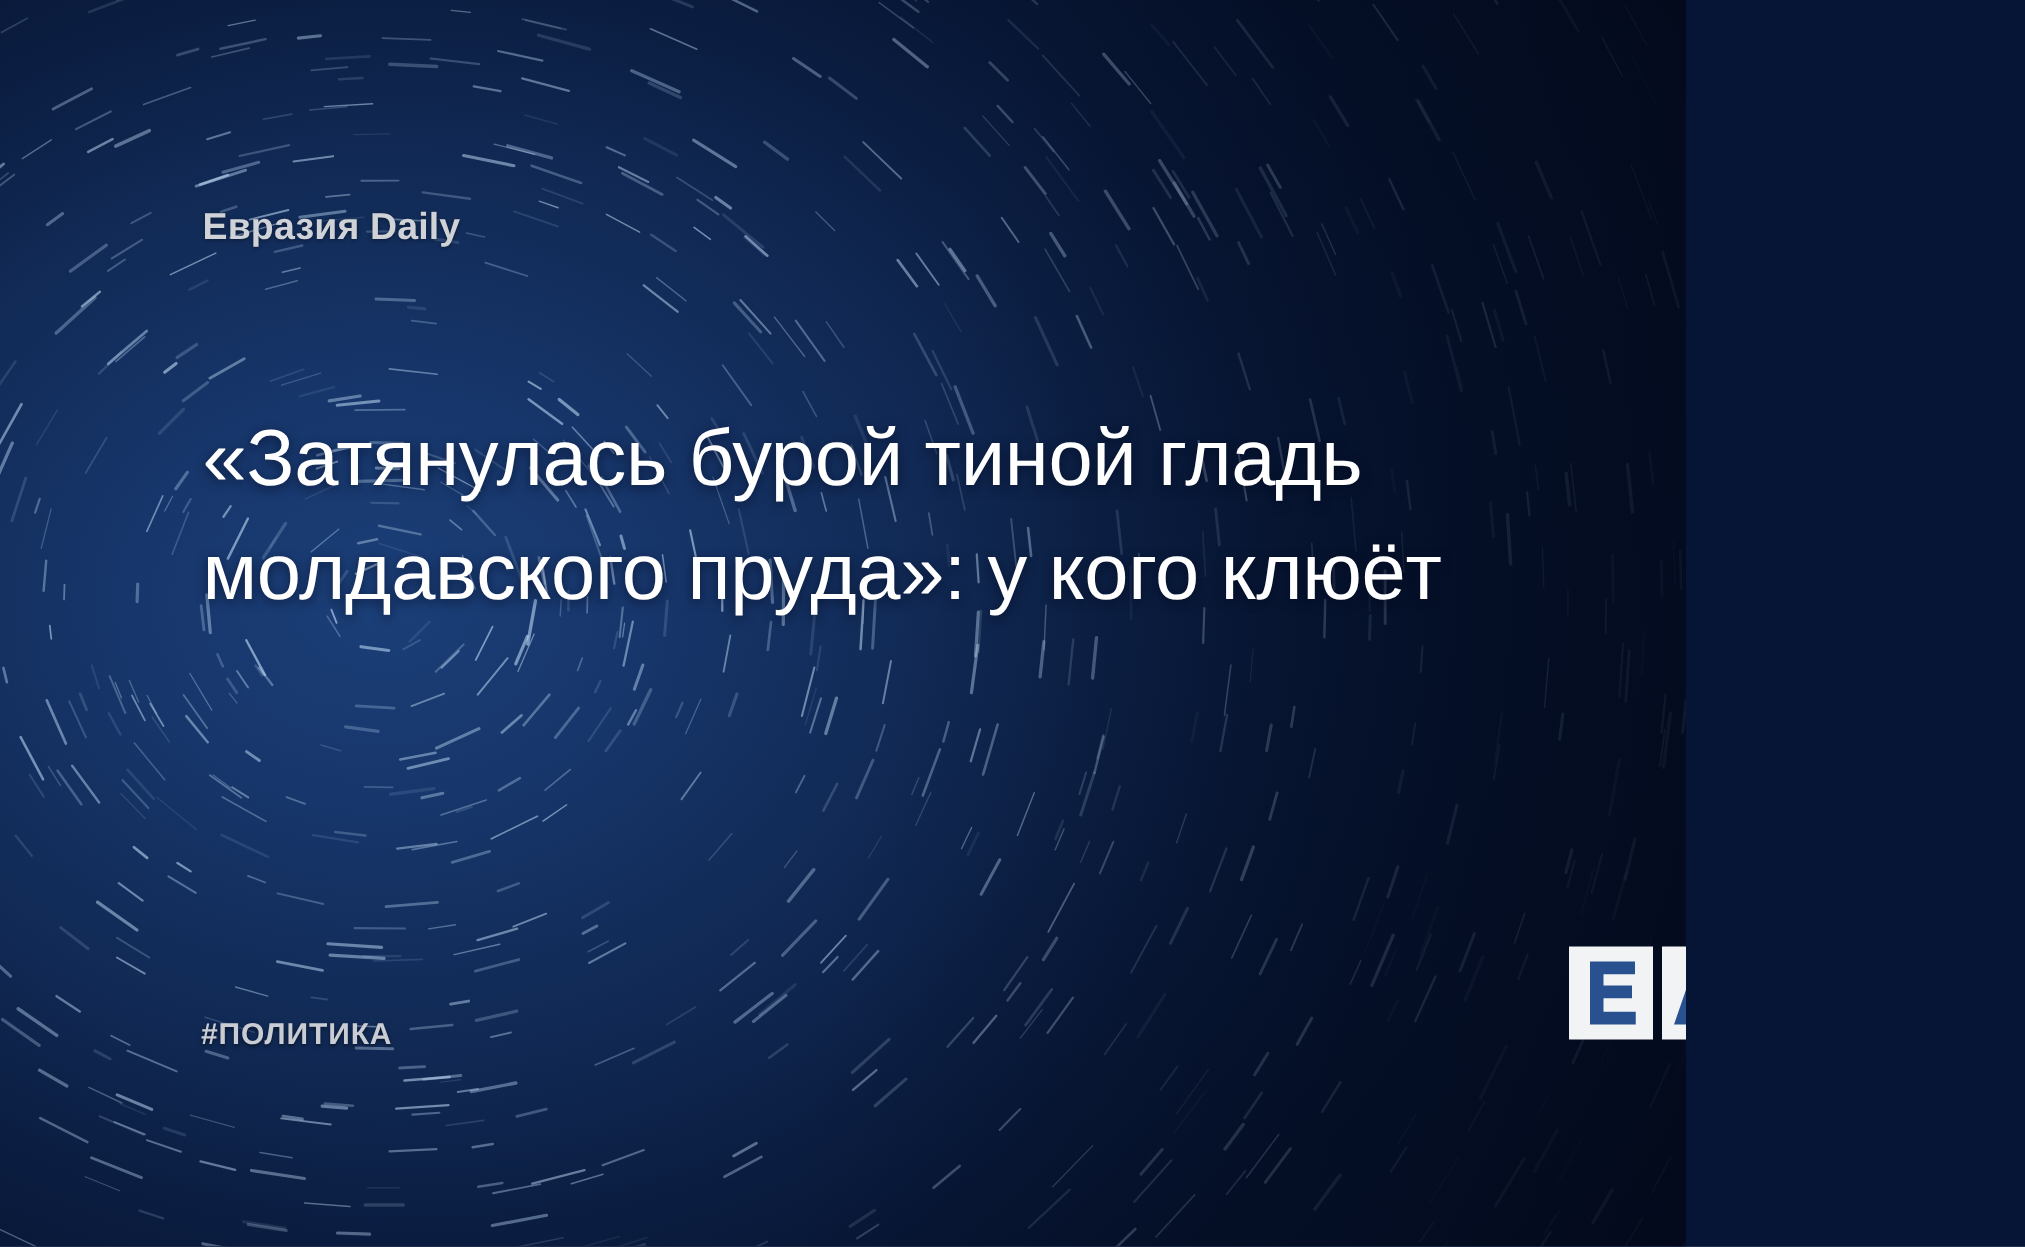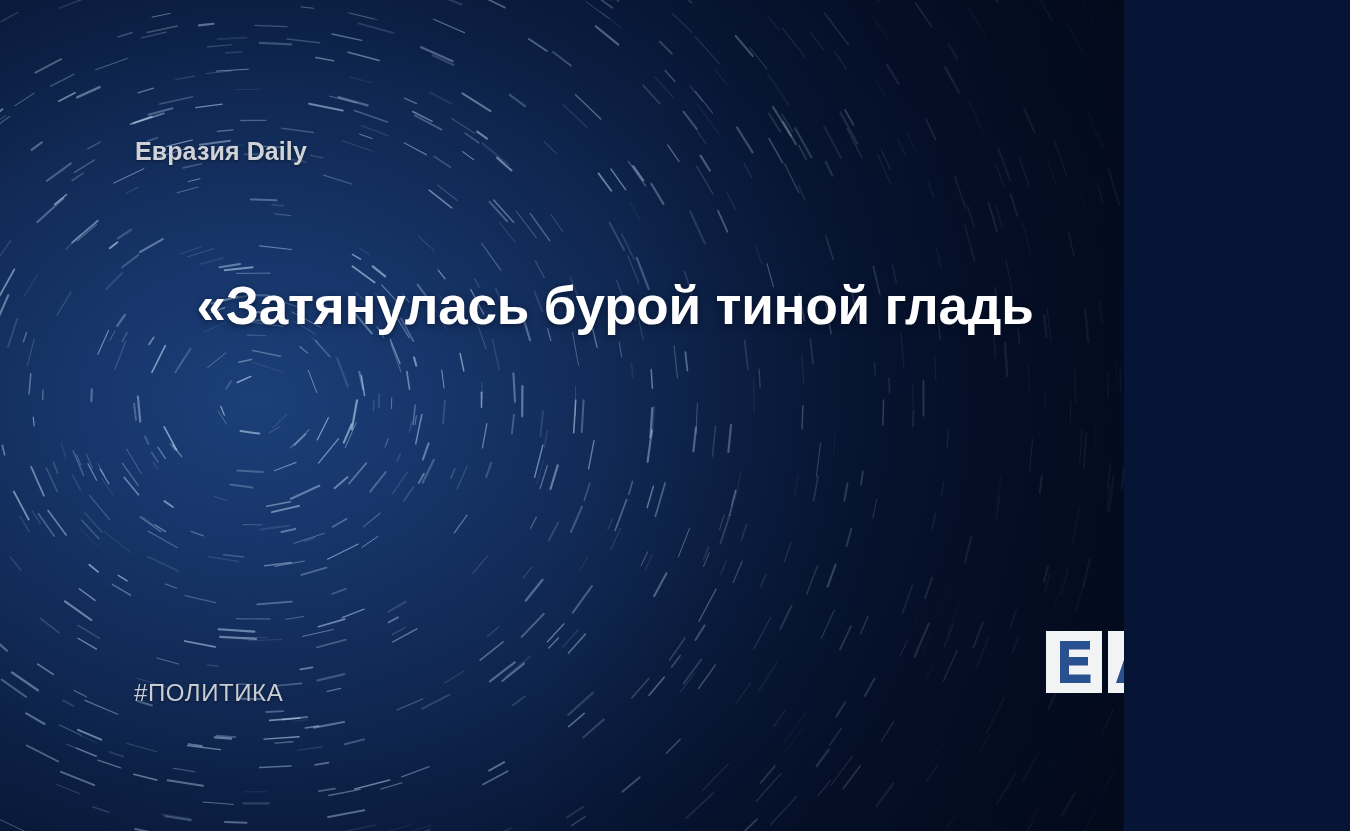--- a/index.html
+++ b/index.html
@@ -58,33 +58,32 @@
     white-space:nowrap;
   }
 
   .headline {
     position:absolute;
     left:135px;
     top:268px;
     width:960px;
     font-size:53px;
     line-height:76px;
-    font-weight:bold;
+    font-weight:normal;
     color:#ffffff;
     letter-spacing:-.2px;
     text-shadow:0 2px 7px rgba(2,8,26,.55);
-    text-align:center;
   }
 
   .category {
     position:absolute;
     left:134px;
     top:679px;
-    font-size:24px;
-    font-weight:normal;
+    font-size:20px;
+    font-weight:bold;
     color:#c9ccd2;
     letter-spacing:.6px;
     text-shadow:0 1px 3px rgba(0,0,0,.5);
     white-space:nowrap;
   }
 
   
   .logo {
     position:absolute;
     left:1046px;
@@ -1059,21 +1058,21 @@
     </div>
 
   <div class="vignette"></div>
 
   <div class="content">
 
     <div class="brand">Евразия Daily</div>
 
     <h1 class="headline">
       <span>«Затянулась бурой тиной гладь</span><br>
-      <br>
+      <span>молдавского пруда»: у кого клюёт</span><br>
     </h1>
 
     <div class="category">#ПОЛИТИКА</div>
 
     <div class="logo">
 
       <div class="tile">
         <svg viewBox="0 0 56 62" xmlns="http://www.w3.org/2000/svg" aria-hidden="true">
           <path class="logo-ink" d="M14 10 h30 v8.5 H23 v7.5 h19 v8.5 H23 v9 h21.5 v8.5 H14 Z"></path>
         </svg>

